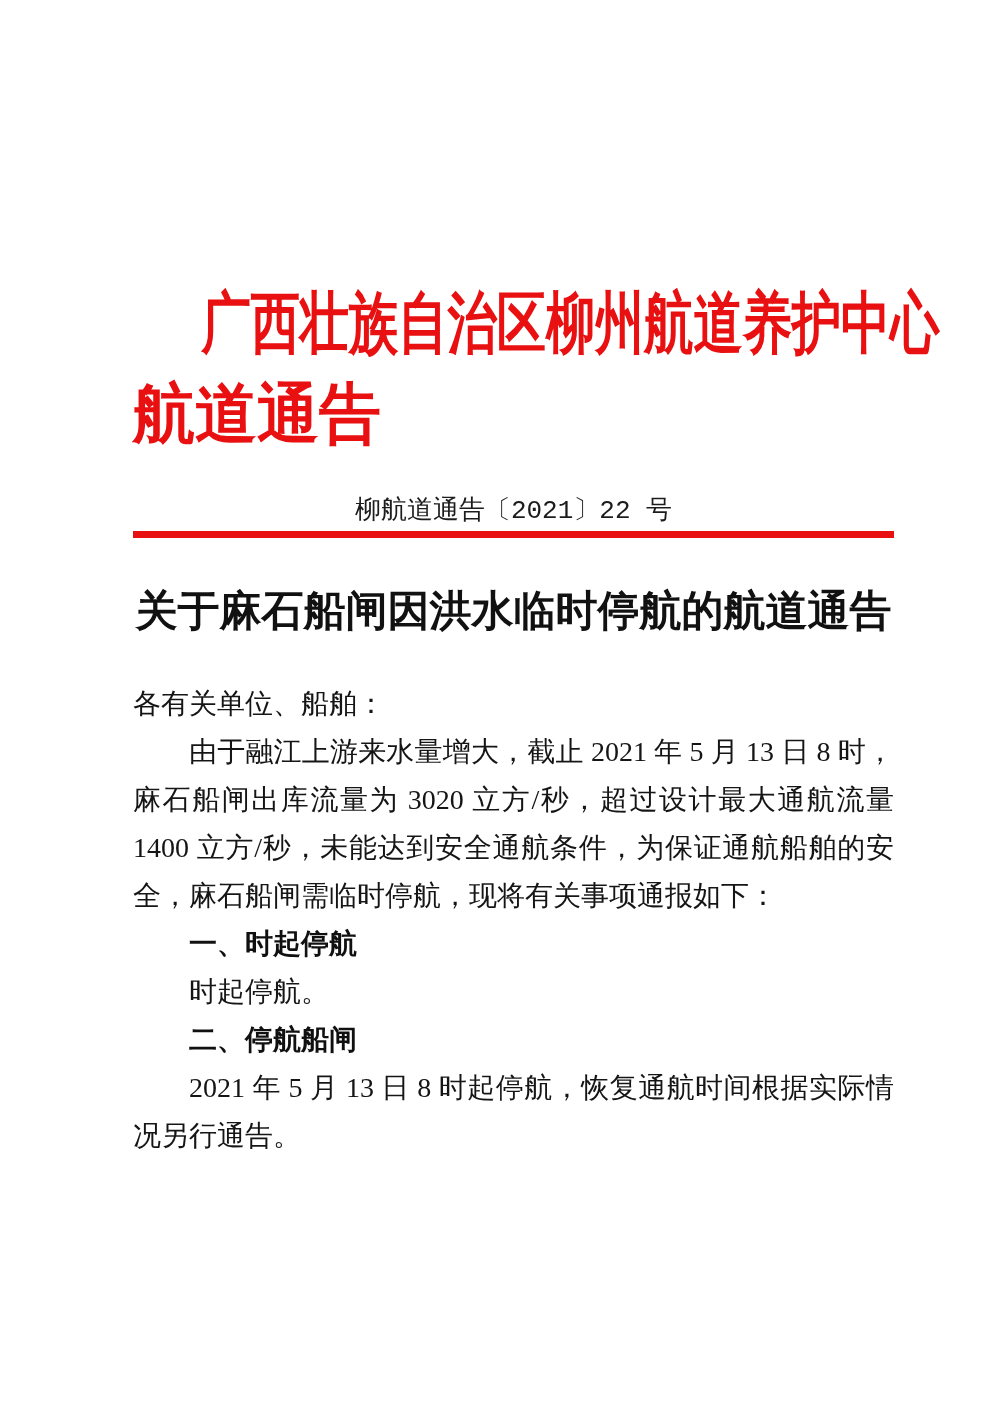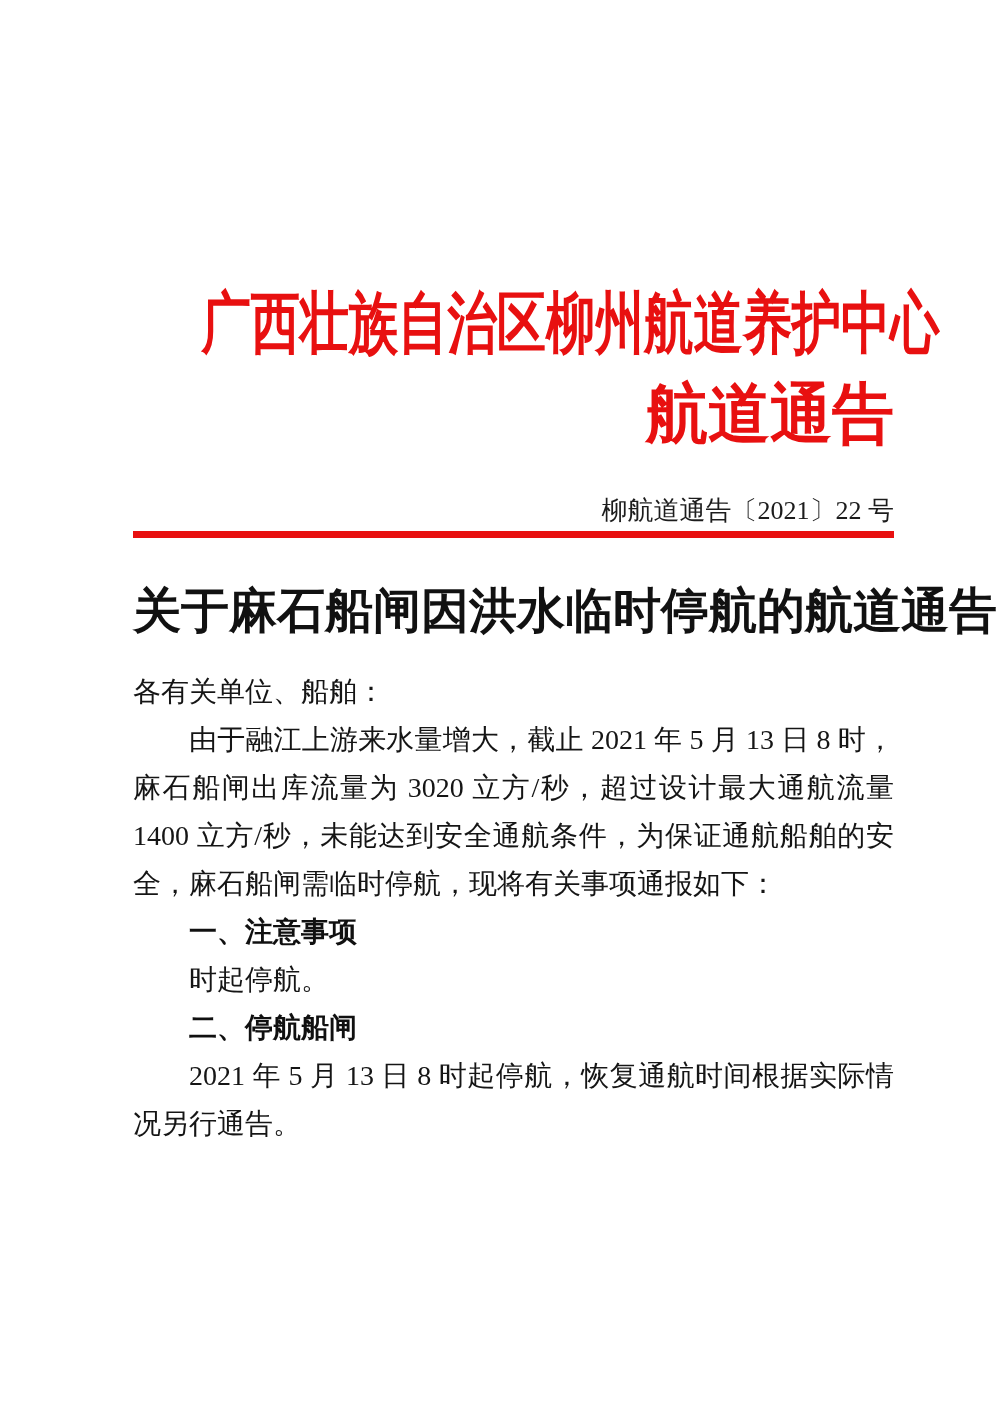--- a/index.html
+++ b/index.html
@@ -17,21 +17,21 @@
   }
   .content {
     position: absolute;
     left: 133px;
     top: 0;
     width: 761px;
   }
   
   .masthead {
     margin-top: 278px;
-    text-align: right;
+    text-align: left;
     color: var(--accent, #e81010);
     font-family: "Liberation Serif", "DejaVu Serif", serif;
     font-weight: bold;
   }
   .title1 {
     display: block;
     font-size: 60px;
     line-height: 92px;
     white-space: nowrap;
     transform: scale(0.82, 1.12);
@@ -41,47 +41,47 @@
   .title2 {
     display: block;
     font-size: 62px;
     line-height: 88px;
     transform: scaleY(1.05);
     transform-origin: center center;
   }
   
   .doc-number {
     margin-top: 38px;
-    text-align: right;
-    font-family: Liberation Serif, serif;
+    text-align: center;
+    font-family: Liberation Mono, monospace;
     font-size: 26px;
     line-height: 30px;
     color: #1c1c1c;
   }
   .red-rule {
     margin-top: 5px;
     width: 100%;
     height: 7px;
     background: var(--accent, #e81010);
   }
   
   .subject {
     margin: 52px 0 0 0;
     text-align: center;
     font-family: "Liberation Serif", "DejaVu Serif", serif;
     font-weight: bold;
-    font-size: 48px;
+    font-size: 42px;
     line-height: 42px;
     color: #111111;
     white-space: nowrap;
     letter-spacing: 0px;
   }
   
   .body {
-    margin-top: 36px;
+    margin-top: 48px;
     font-family: "Liberation Serif", "DejaVu Serif", serif;
     font-size: 28px;
     line-height: 48px;
     text-align: justify;
     color: #151515;
   }
   .body p {
     margin: 0;
     padding: 0;
   }
@@ -110,21 +110,21 @@
 
     <div class="red-rule"></div>
 
     <h1 class="subject">关于麻石船闸因洪水临时停航的航道通告</h1>
 
     <main class="body">
       <p>各有关单位、船舶：</p>
 
       <p class="indent">由于融江上游来水量增大，截止 2021 年 5 月 13 日 8 时，麻石船闸出库流量为 3020 立方/秒，超过设计最大通航流量 1400 立方/秒，未能达到安全通航条件，为保证通航船舶的安全，麻石船闸需临时停航，现将有关事项通报如下：</p>
 
-      <p class="section-heading">一、注意事项</p>
+      <p class="section-heading">一、时起停航</p>
       <p class="indent">时起停航。</p>
 
       <p class="section-heading">二、停航船闸</p>
       <p class="indent">2021 年 5 月 13 日 8 时起停航，恢复通航时间根据实际情况另行通告。</p>
 
     </main>
 
   </div>
 </div>
 

